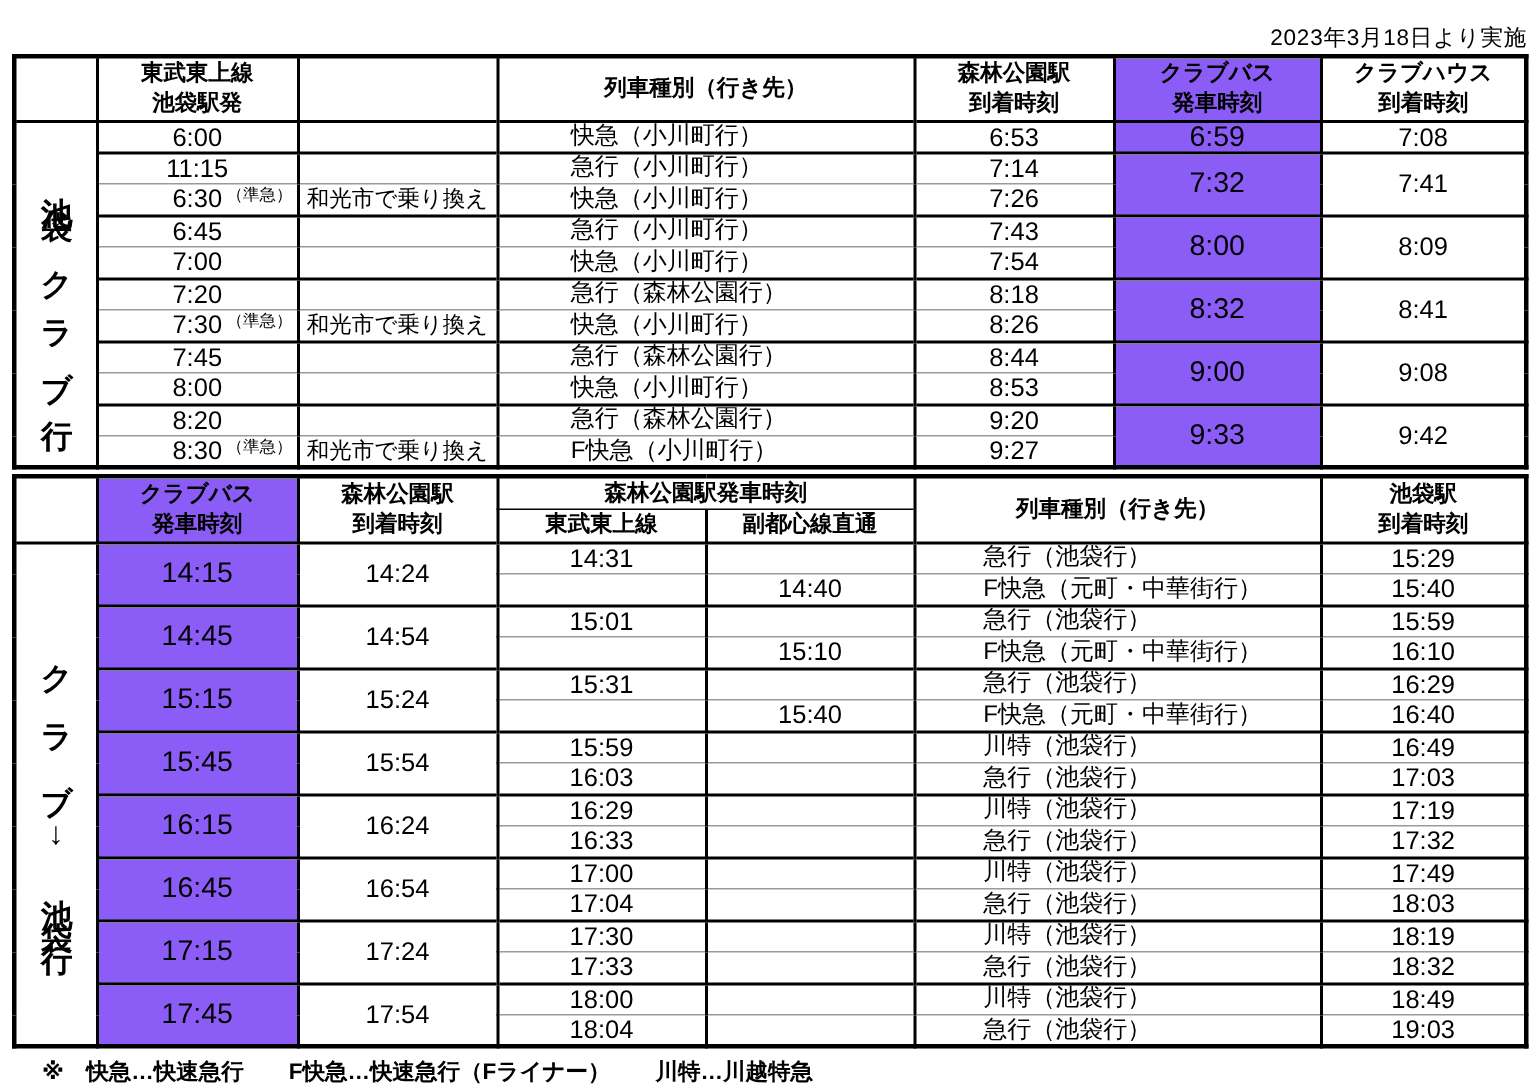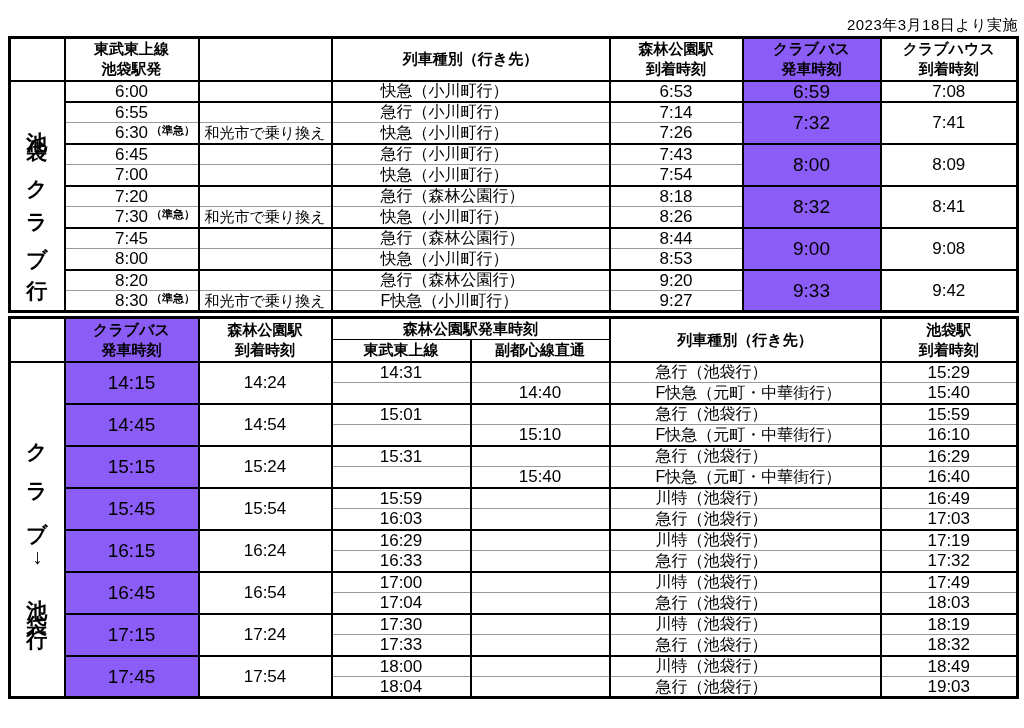--- a/index.html
+++ b/index.html
@@ -42,21 +42,21 @@
   #t2 tr.h2 th { border-top:1px solid #000; }
 
   .shade { background:#8b5cf6; }
   td.bus { font-weight:normal; font-size:19px; }
 
   td.type1 { text-align:left; padding-left:48px; font-size:16px; }
   td.type2 { text-align:left; padding-left:45px; font-size:16px; }
   td.trans { font-size:15px; }
 
   td.dep { position:relative; }
-  .note { position:absolute; font-size:11px; margin-left:3px; margin-top:1px; white-space:nowrap;font-weight:bold; }
+  .note { position:absolute; font-size:11px; margin-left:3px; margin-top:1px; white-space:nowrap; }
 
   td.vlabel { vertical-align:middle; }
   .vtext {
     writing-mode:vertical-rl; text-orientation:upright;
     display:inline-block; font-weight:bold; font-size:21px;
     line-height:1; letter-spacing:9px;
   }
   #t2 .vtext { letter-spacing:15px; }
 
   .footer {
@@ -101,21 +101,21 @@
         <tr>
           <td class="vlabel" rowspan="11"><div class="vtext">池袋↓クラブ行</div></td>
           <td class="dep thin"><span class="time">6:00</span></td>
           <td class="thin trans"></td>
           <td class="thin type1">快急（小川町行）</td>
           <td class="thin">6:53</td>
           <td class="shade bus" rowspan="1">6:59</td>
           <td class="club" rowspan="1">7:08</td>
         </tr>
         <tr>
-          <td class="dep thin"><span class="time">6:55</span></td>
+          <td class="dep thin"><span class="time">11:15</span></td>
           <td class="thin trans"></td>
           <td class="thin type1">急行（小川町行）</td>
           <td class="thin">7:14</td>
           <td class="shade bus" rowspan="2">7:32</td>
           <td class="club" rowspan="2">7:41</td>
         </tr>
         <tr class="inner">
           <td class="dep thin"><span class="time">6:30</span><span class="note">（準急）</span></td>
           <td class="thin trans">和光市で乗り換え</td>
           <td class="thin type1">快急（小川町行）</td>
@@ -318,15 +318,16 @@
         <tr class="inner">
           <td class="thin">18:04</td>
           <td class="thin"></td>
           <td class="thin type2">急行（池袋行）</td>
           <td class="thin">19:03</td>
         </tr>
       </tbody>
   </table>
 
   <div class="footer">
+    <span>※　快急…快速急行　　F快急…快速急行（Fライナー）　　川特…川越特急</span>
   </div>
 
 </div>
 
 </body></html>

